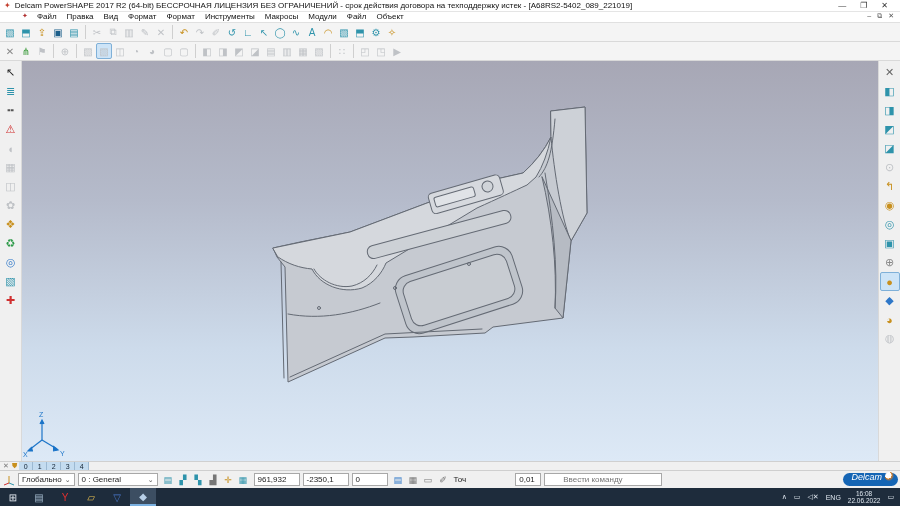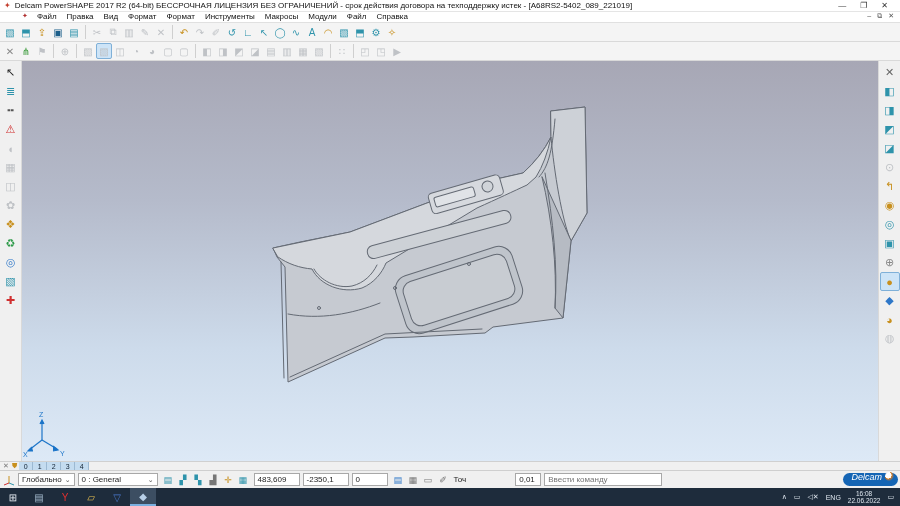--- a/index.html
+++ b/index.html
@@ -60,21 +60,21 @@
     display:flex; align-items:center; gap:3px; padding:0 3px; font-size:8px;
     position:relative; }
   .dd { background:#fff; border:1px solid #a8a8a8; height:13px; display:inline-flex;
     align-items:center; gap:3px; padding:0 3px; color:#222; }
   .dd .caret { font-size:7px; color:#555; }
   .fld { background:#fff; border:1px solid #a8a8a8; height:13px; display:inline-flex;
     align-items:center; padding:0 3px; color:#222; }
   .fx { width:46px; } .fy { width:46px; } .fz { width:36px; } .ftol { width:26px;margin-left:46px; }
   .statusbar .iconrow .tbi { width:15px; height:15px; font-size:9px; }
   .cmd { background:#fff; border:1px solid #a8a8a8; height:13px; width:118px;
-    font-size:8px; padding:0 3px; font-family:"Liberation Sans",sans-serif; }
+    font-size:8px; padding:0 18px; font-family:"Liberation Sans",sans-serif; }
   .delcam { position:absolute; right:2px; top:2px; height:13px; background:#1565b4;
     border-radius:7px; color:#fff; font-size:9px; font-style:italic;
     display:flex; align-items:center; padding:0 4px 6px 8px; gap:3px;}
   .delcam .ball { width:9px; height:9px; border-radius:50%;
     background:radial-gradient(circle at 35% 35%, #fff 40%, #e08020 42%, #1565b4 75%); }
   .tollbl { color:#222; }
 
   
   .taskbar { height:18px; background:#1e2c3c; display:flex; align-items:center;
     color:#dfe7ef; }
@@ -104,21 +104,21 @@
   <div class="menurow">
       <span class="tbi">Файл</span>
       <span class="tbi">Правка</span>
       <span class="tbi">Вид</span>
       <span class="tbi">Формат</span>
       <span class="tbi">Формат</span>
       <span class="tbi">Инструменты</span>
       <span class="tbi">Макросы</span>
       <span class="tbi">Модули</span>
       <span class="tbi">Файл</span>
-      <span class="tbi">Справка</span>
+      <span class="tbi">Объект</span>
     </div>
   <div class="childbtns">
     <span>–</span>
     <span>⧉</span>
     <span>✕</span>
   </div>
 </div>
 
 <div class="toolbar">
   <div class="iconrow">
@@ -305,21 +305,21 @@
     <span class="caret" style="margin-left:auto">⌄</span>
   </span>
   <div class="iconrow">
       <span class="tbi" style="color: rgb(46, 147, 171);">▤</span>
       <span class="tbi" style="color: rgb(46, 147, 171);">▞</span>
       <span class="tbi" style="color: rgb(46, 147, 171);">▚</span>
       <span class="tbi" style="color: rgb(119, 119, 119);">▟</span>
       <span class="tbi" style="color: rgb(200, 144, 30);">✛</span>
       <span class="tbi" style="color: rgb(46, 147, 171);">▦</span>
     </div>
-  <span class="fld fx">483,609</span>
+  <span class="fld fx">961,932</span>
   <span class="fld fy">-2350,1</span>
   <span class="fld fz">0</span>
   <div class="iconrow">
       <span class="tbi" style="color: rgb(46, 119, 200);">▤</span>
       <span class="tbi" style="color: rgb(119, 119, 119);">▦</span>
       <span class="tbi" style="color: rgb(119, 119, 119);">▭</span>
       <span class="tbi" style="color: rgb(119, 119, 119);">✐</span>
     </div>
   <span class="tollbl">Точ</span>
   <span class="fld ftol">0,01</span>

